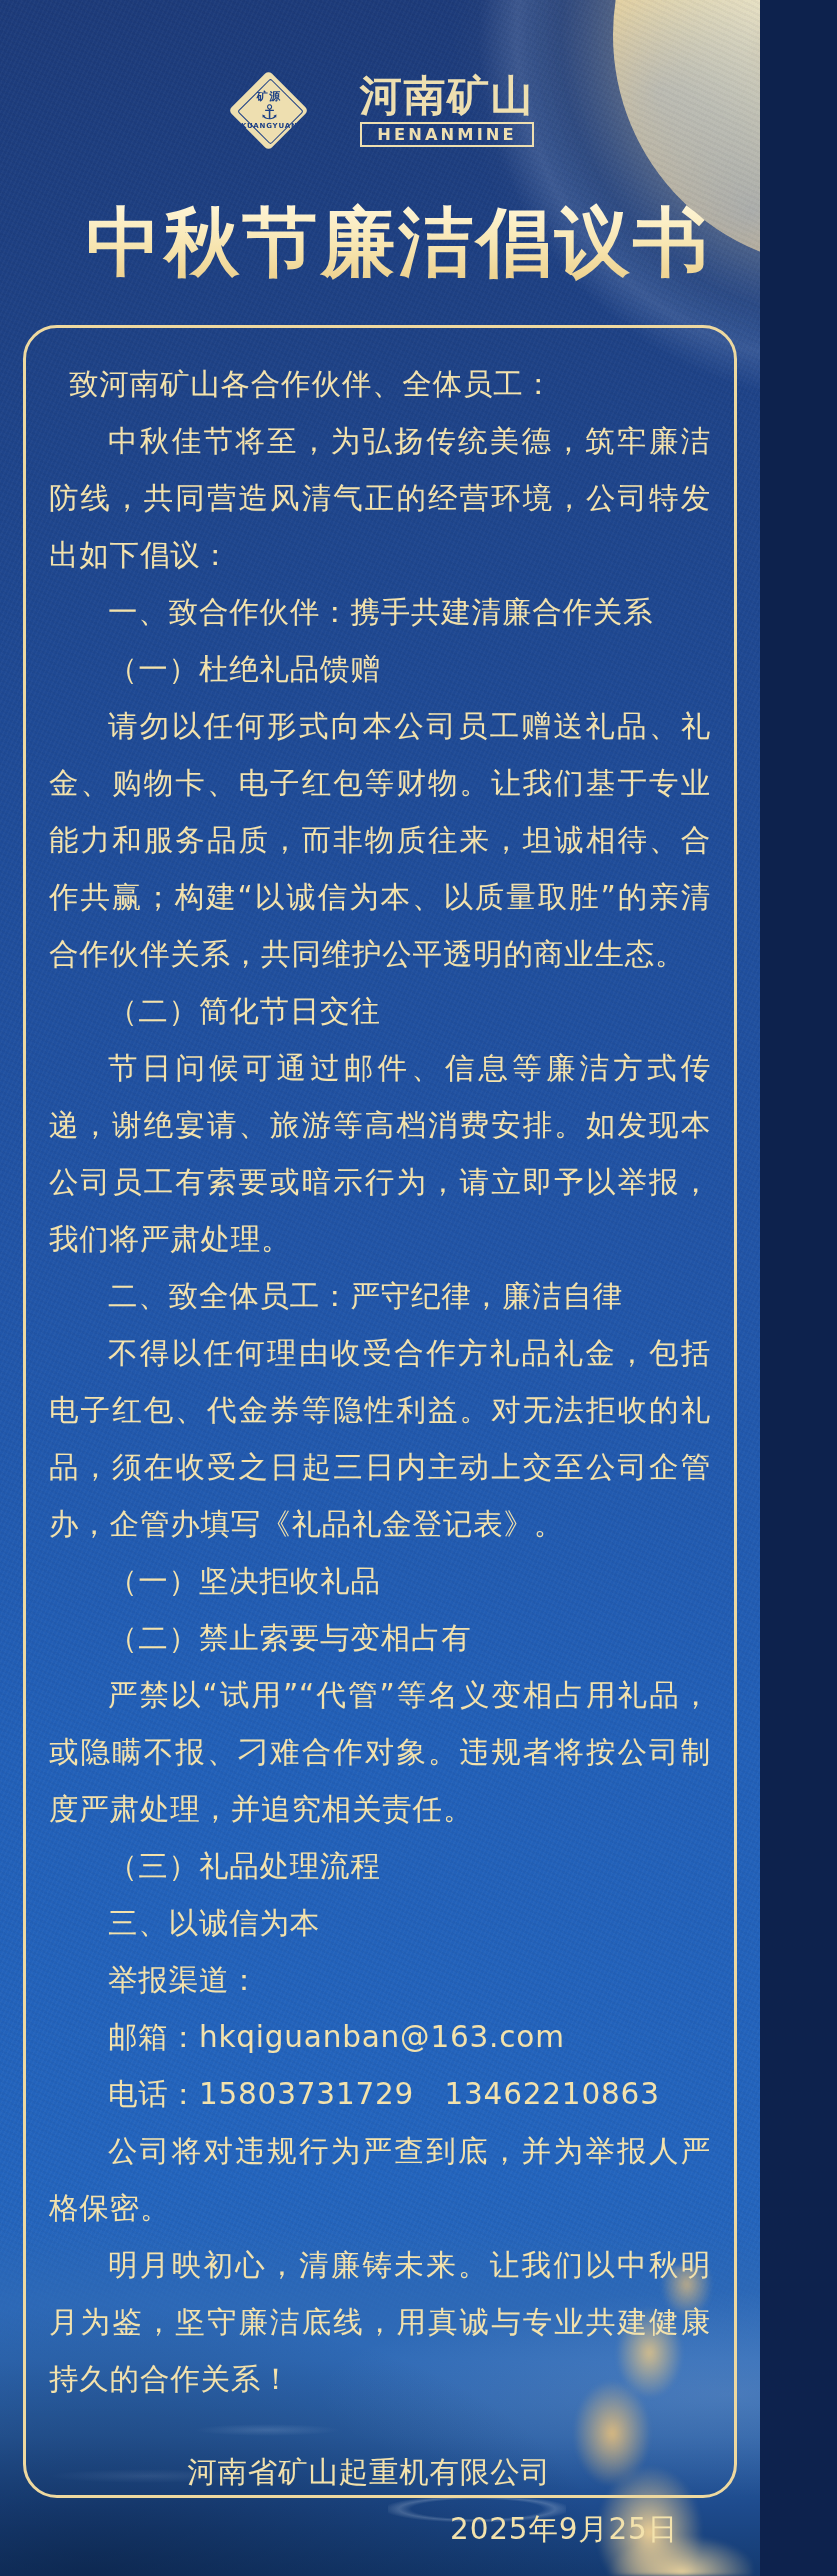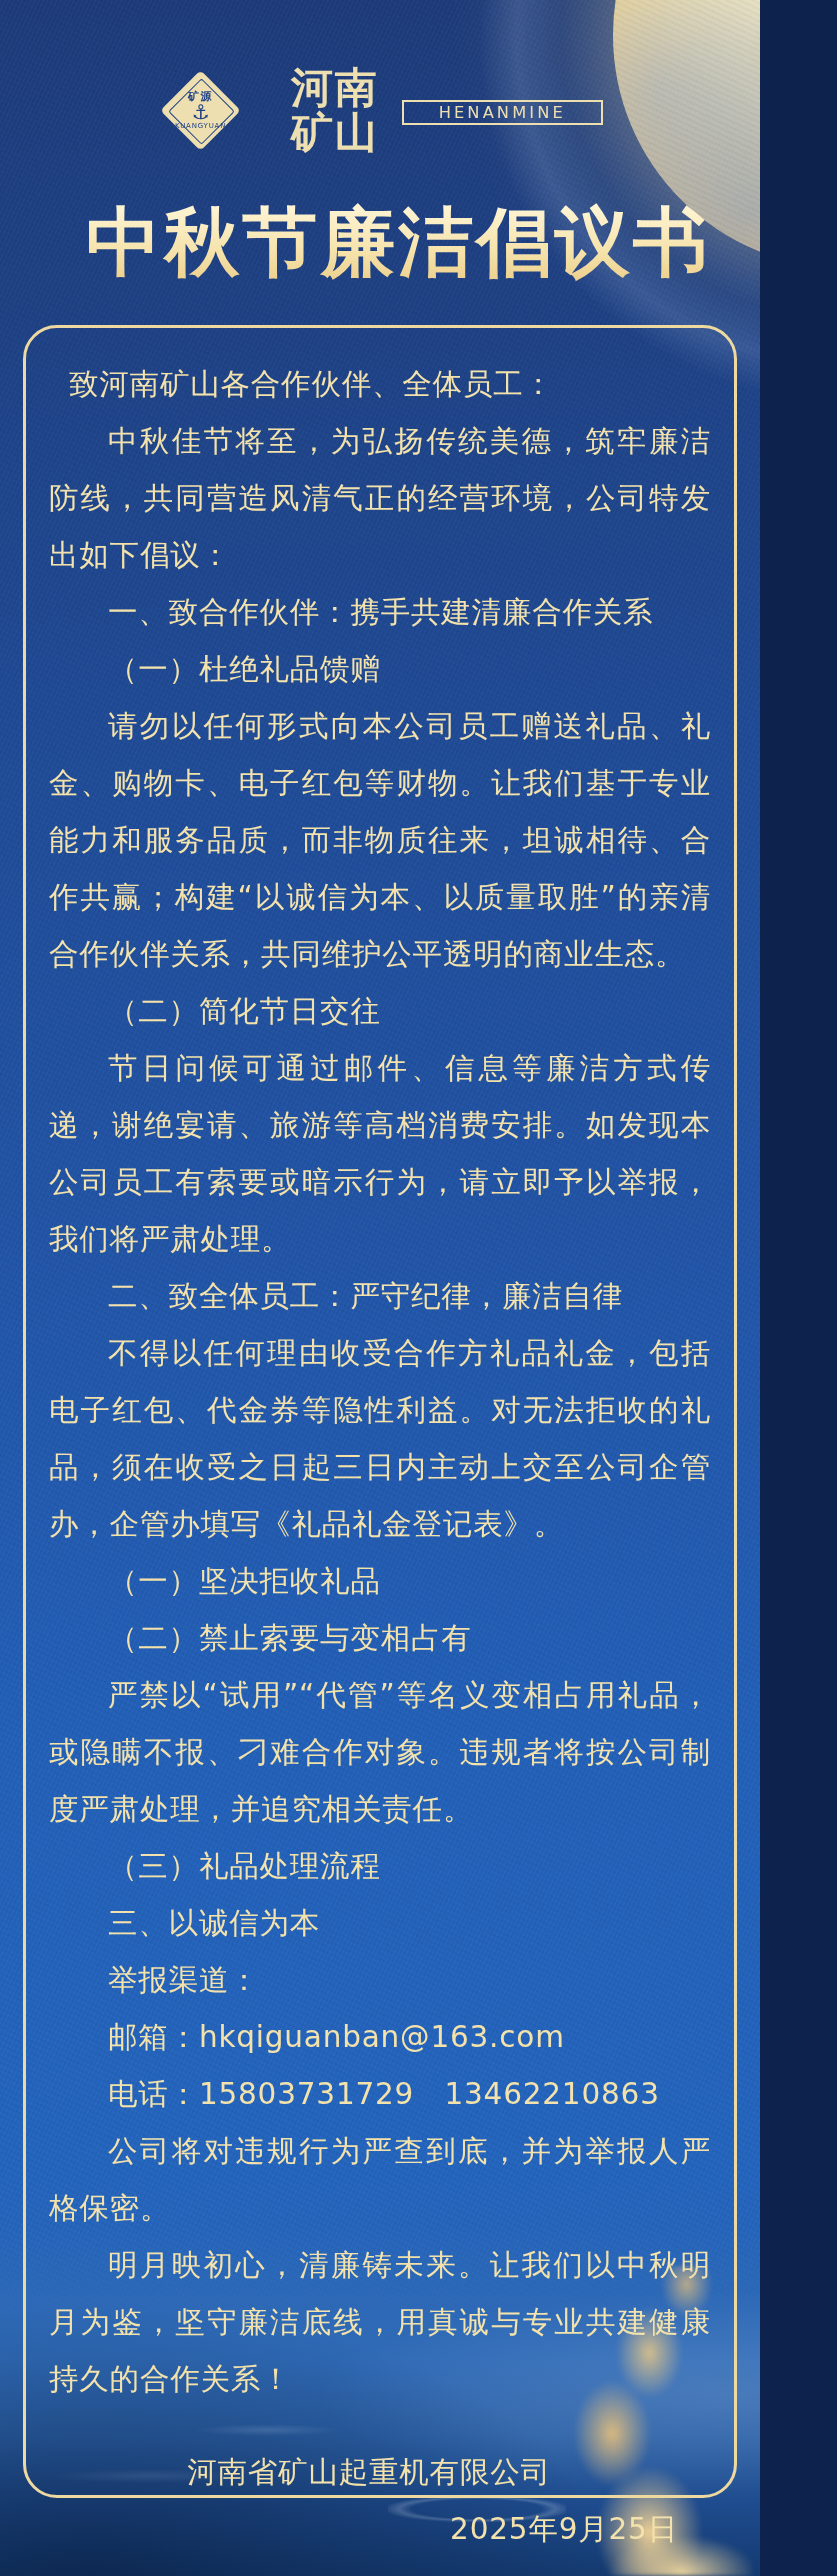--- a/index.html
+++ b/index.html
@@ -68,25 +68,25 @@
     content:""; position:absolute; left:14.7px; top:14.7px; width:57px; height:57px;
     background:#eedfb0; transform:rotate(45deg); border-radius:4.7px;
   }
   .logo-diamond::after{
     content:""; position:absolute; left:21px; top:21px; width:45px; height:45px;
     border:1.6px solid #1c3f85; transform:rotate(45deg); border-radius:2.3px;
   }
   .ld-inner{position:absolute; inset:0; z-index:1; display:flex; flex-direction:column; align-items:center; justify-content:center; color:#1c3f85;}
   .ld-cn{font-size:11px; font-weight:bold; letter-spacing:1.6px; line-height:1;}
   .ld-anchor{font-size:20px; line-height:1.05;}
-  .ld-en{font-size:7px; font-weight:normal; letter-spacing:0.8px; line-height:1;}
-  .logo-word{display:flex; align-items:center;margin-left:30px;}
+  .ld-en{font-size:7px; font-weight:bold; letter-spacing:0.8px; line-height:1;}
+  .logo-word{display:flex; flex-direction:column; align-items:center;margin-left:30px;}
   .lw-cn{font-size:42px; font-weight:900; color:#eedfb0; letter-spacing:1.6px; line-height:1.05;}
   .lw-en-box{box-sizing:border-box; width:100%; margin-top:4.7px; border:2.3px solid #eedfb0; color:#eedfb0;
-    font-size:16.3px; font-weight:normal; letter-spacing:3.1px; text-align:center; padding:1.6px 3.1px; line-height:1.1;}
+    font-size:16.3px; font-weight:bold; letter-spacing:3.1px; text-align:center; padding:1.6px 3.1px; line-height:1.1;}
   .title{
     margin:48px 0 0; text-align:center;
     font-family:"DejaVu Serif", serif; font-weight:bold;
     font-size:75px; line-height:1.08; letter-spacing:3.1px;
     background:linear-gradient(180deg,#fff6d8 0%,#f6e3ac 60%,#eccf8c 100%);
     -webkit-background-clip:text; background-clip:text; color:transparent;
     text-shadow:0 0 0.8px rgba(0,0,0,0.0);
     padding-left:37px;
   }
   

